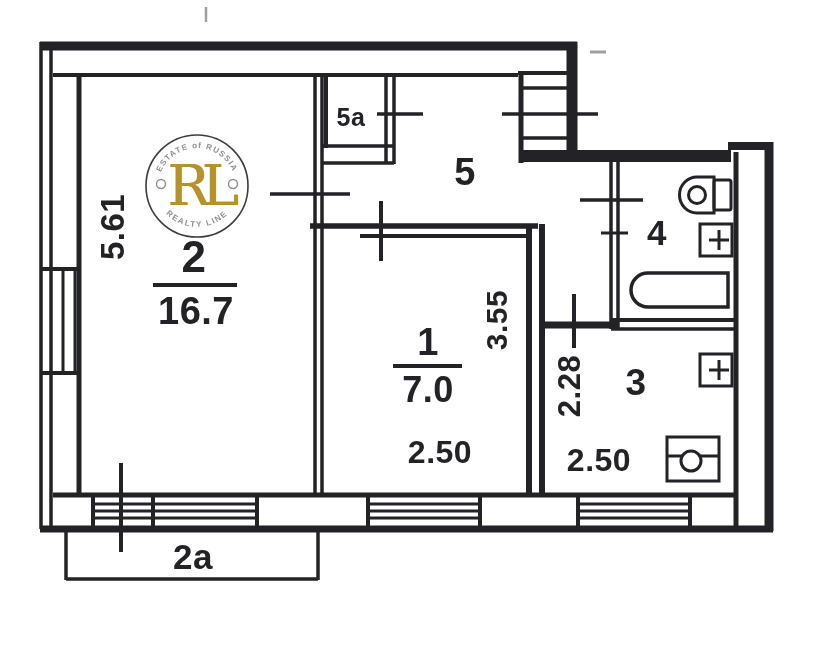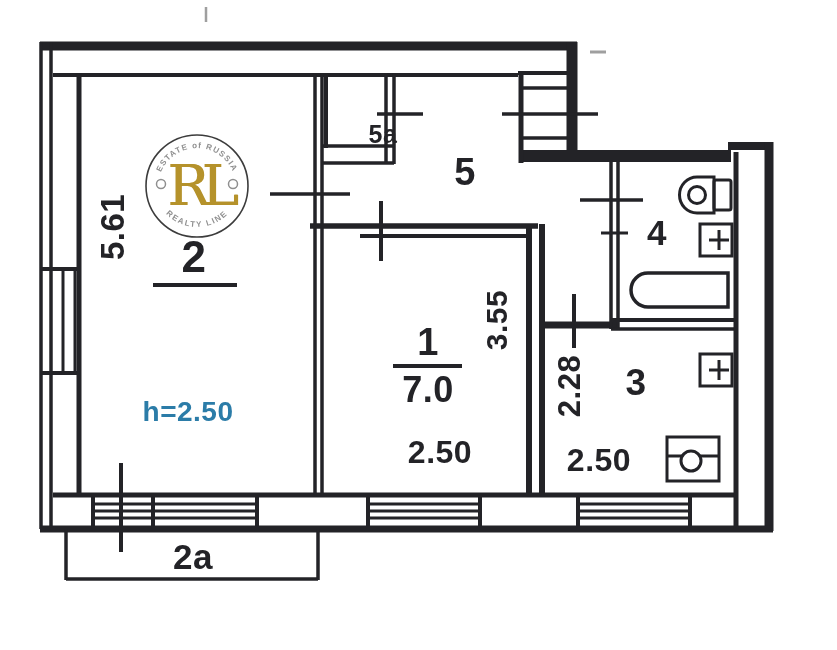--- a/index.html
+++ b/index.html
@@ -175,24 +175,24 @@
       </text>
       <text font-size="8" font-weight="bold" letter-spacing="1.6" fill="var(--wm-text)" font-family="Liberation Sans, sans-serif">
         <textPath href="#arcBottom" startOffset="50%" text-anchor="middle">REALTY LINE</textPath>
       </text>
     </g>
   </svg>
 
   <div class="dim rot" style="left:112px;top:227px;font-size:33px;">5.61</div>
   <div class="dim" style="left:194px;top:257px;font-size:44px;">2</div>
   <div class="fracbar" style="left:153px;top:283px;width:84px;height:4px;"></div>
-  <div class="dim hnote" style="left:188px;top:412px;font-size:28px;">h=2.50</div>
+  <div class="dim" style="left:196px;top:311px;font-size:38px;">16.7</div>
   <div class="dim" style="left:193px;top:556px;font-size:35px;">2a</div>
 
-  <div class="dim" style="left:351px;top:134px;font-size:25px;margin-left:32px;">5a</div>
+  <div class="dim" style="left:351px;top:117px;font-size:25px;">5a</div>
   <div class="dim" style="left:465px;top:172px;font-size:38px;">5</div>
   <div class="dim" style="left:657px;top:232px;font-size:35px;">4</div>
 
   <div class="dim" style="left:428px;top:342px;font-size:38px;">1</div>
   <div class="fracbar" style="left:393px;top:364px;width:69px;height:4px;"></div>
   <div class="dim" style="left:428px;top:390px;font-size:36px;">7.0</div>
   <div class="dim rot" style="left:497px;top:320px;font-size:30px;">3.55</div>
   <div class="dim" style="left:440px;top:452px;font-size:32px;">2.50</div>
 
   <div class="dim rot" style="left:569px;top:386px;font-size:31px;">2.28</div>

